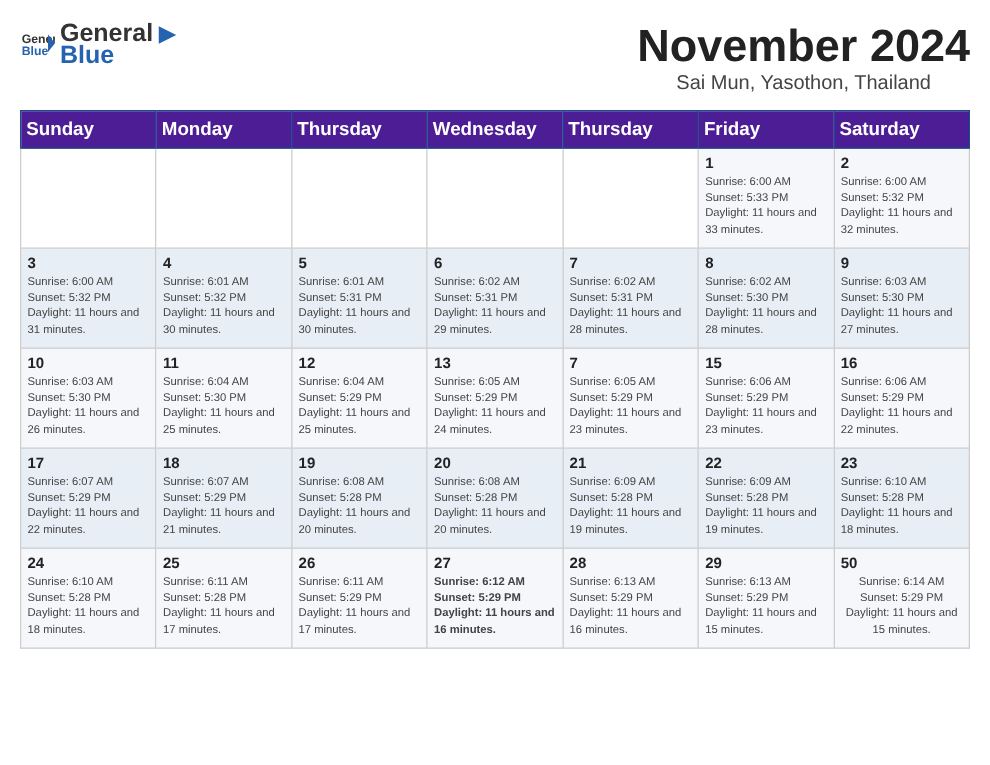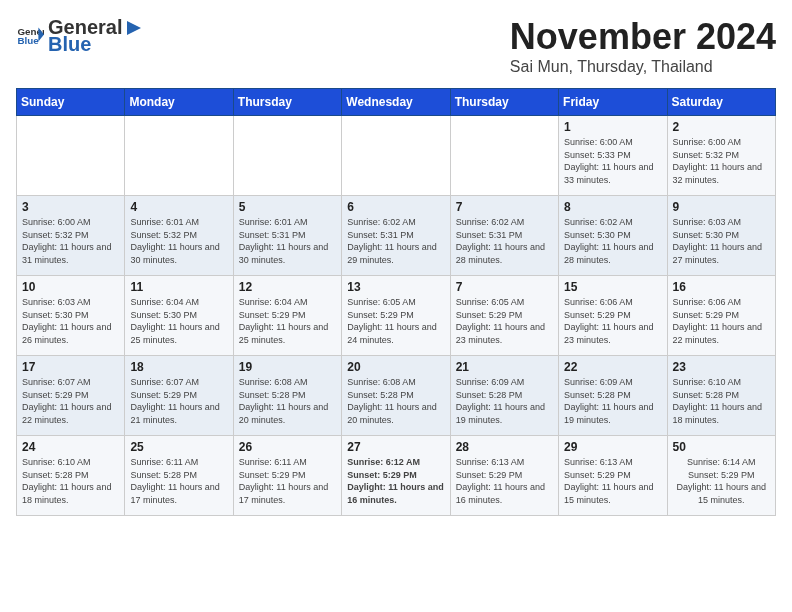--- a/index.html
+++ b/index.html
@@ -19,40 +19,40 @@
     .logo {
       display: flex;
       align-items: center;
       gap: 4px;
     }
     .logo-icon {
       width: 28px;
       height: 28px;
     }
     .title-block {
-      text-align: left;
+      text-align: center;
     }
     .month-title {
       font-size: 36px;
       font-weight: bold;
       color: #222;
     }
     .location {
       font-size: 16px;
       color: #444;
     }
     table {
       width: 100%;
       border-collapse: collapse;
       table-layout: fixed;
     }
     thead tr th {
-      background-color: #1d4ed8;
+      background-color: #4c1d95;
       color: #fff;
-      font-size: 12px;
+      font-size: 15px;
       font-weight: bold;
       padding: 6px 4px;
       text-align: left;
       border: 1px solid #1a4a8a;
     }
     tbody tr td {
       border: 1px solid #ccc;
       vertical-align: top;
       padding: 4px 5px;
       font-size: 9.5px;
@@ -97,21 +97,21 @@
         <span style="font-size:20px;font-weight:bold;color:#333;">General</span>
         <svg width="22" height="22" viewBox="0 0 22 22" style="margin: 0 1px;">
           <polygon points="4,4 18,11 4,18" fill="#2563b0"></polygon>
         </svg>
       </div>
       <span style="font-size:20px;font-weight:bold;color:#2563b0;display:block;margin-top:-6px;">Blue</span>
     </div>
   </div>
   <div class="title-block">
     <div class="month-title">November 2024</div>
-    <div class="location">Sai Mun, Thursday, Thailand</div>
+    <div class="location">Sai Mun, Yasothon, Thailand</div>
   </div>
 </div>
 
 <table>
   <thead>
     <tr>
     <th>Sunday</th>
         <th>Monday</th>
         <th>Thursday</th>
         <th>Wednesday</th>

